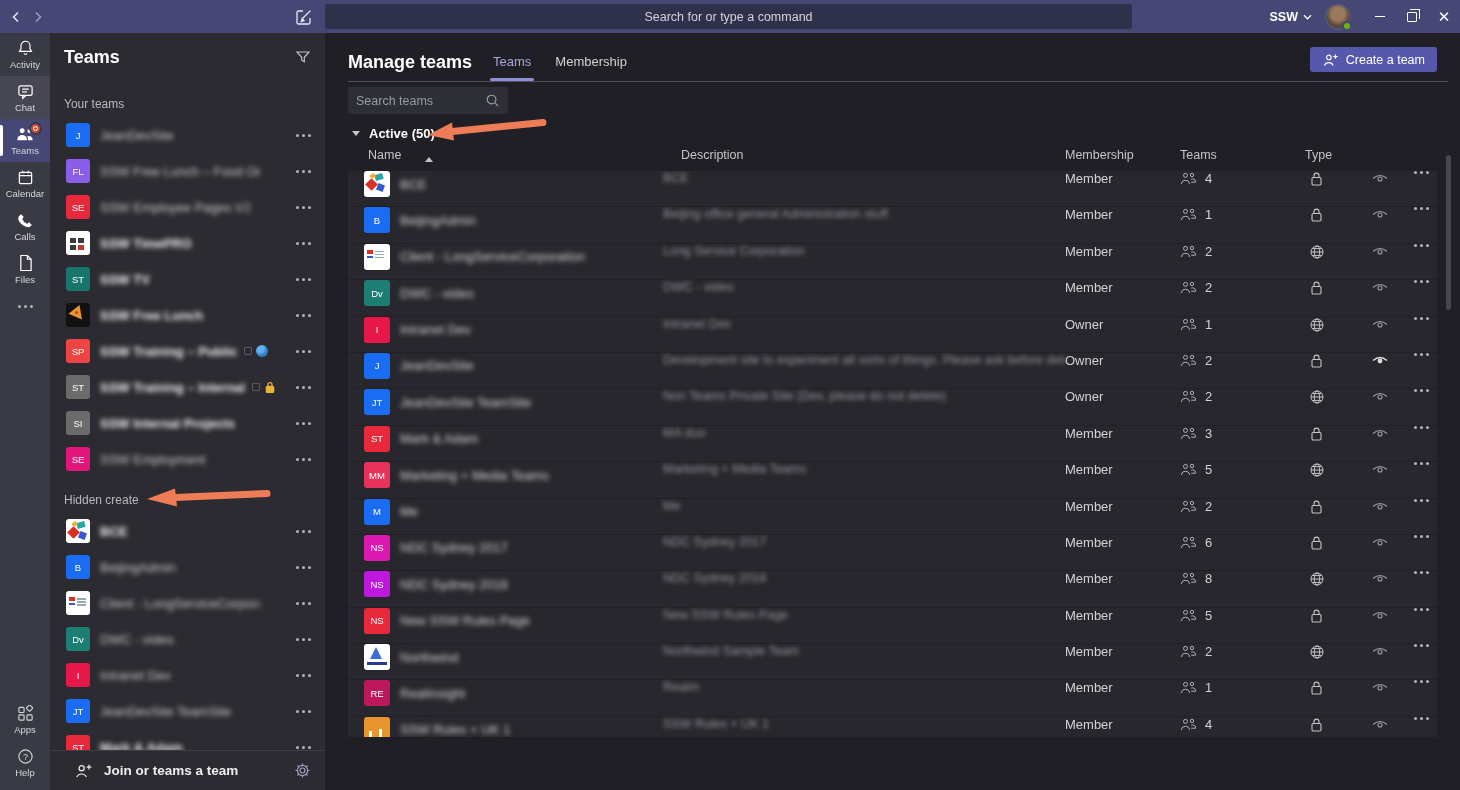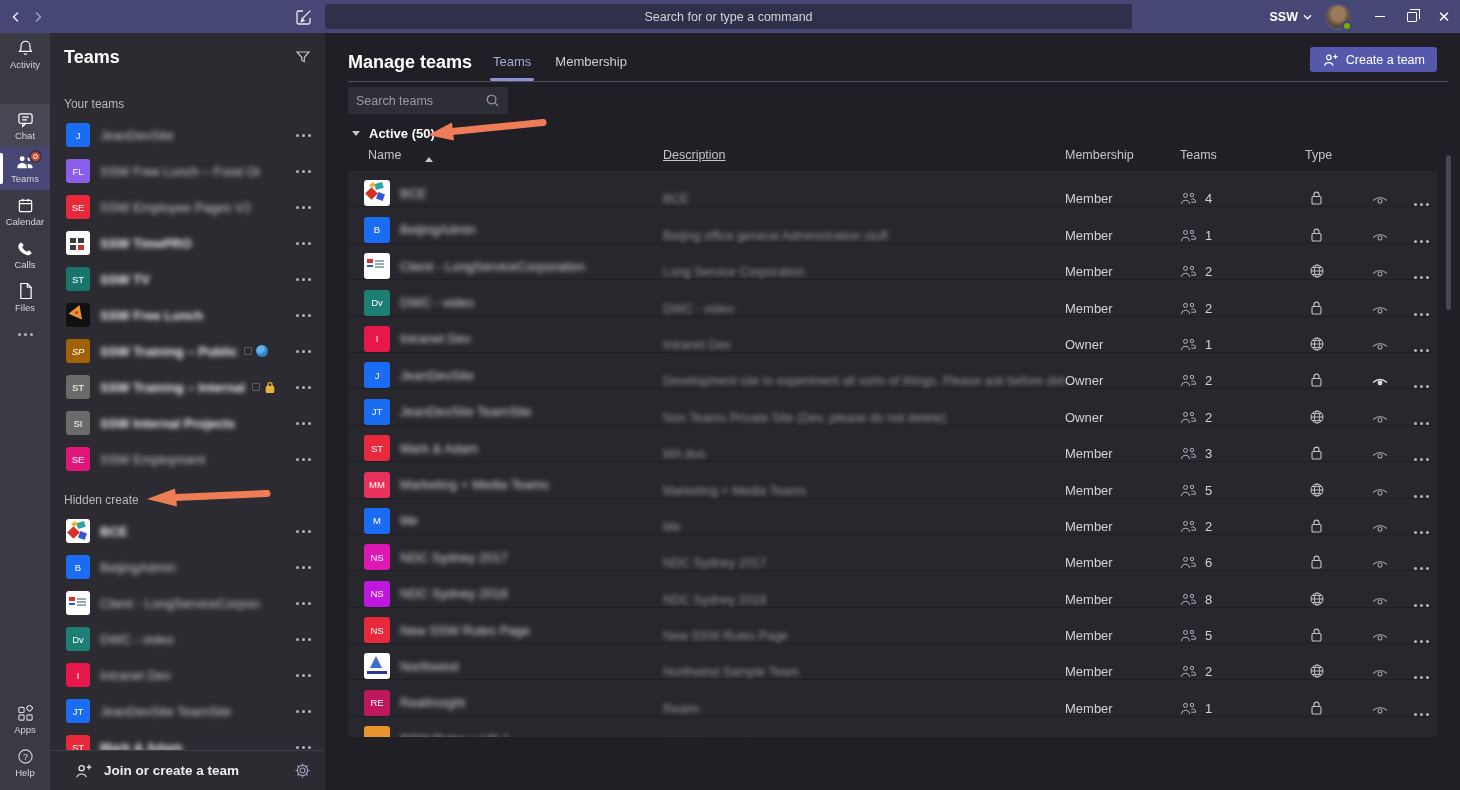--- a/index.html
+++ b/index.html
@@ -22,21 +22,21 @@
   .win-btn { width:32px; height:33px; display:flex; align-items:center; justify-content:center; color:#fff; cursor:pointer; }
   .min-glyph { width:10px; height:1.4px; background:#fff; }
   .max-glyph { width:10px; height:10px; border:1.2px solid #fff; border-radius:1px; position:relative; }
   .max-glyph:before { content:""; position:absolute; left:2px; top:-4px; width:9px; height:9px; border:1.2px solid #fff; border-left:none; border-bottom:none; }
   .close-glyph { font-size:15px; color:#fff; line-height:1; }
 
   
   .rail { position:absolute; top:33px; left:0; width:50px; bottom:0; background:#3A3A45; z-index:4; }
   .rail-item { position:relative; width:50px; height:43px; display:flex; flex-direction:column; align-items:center; justify-content:center; gap:2px; cursor:pointer; }
   .rail-item .rail-label { font-size:9.5px; color:#D5D5DC; }
-  .rail-item.tile { background:#474753;margin-top:28px; }
+  .rail-item.tile { background:#474753; }
   .rail-item.active { background:#464775; }
   .rail-item.active:before { content:""; position:absolute; left:0; top:6px; bottom:6px; width:3px; background:#fff; border-radius:0 2px 2px 0; }
   .rail-badge { position:absolute; top:3px; right:8px; width:13px; height:13px; border-radius:50%; background:#CC4A31; border:2px solid #3A3A45; display:flex; align-items:center; justify-content:center; }
   .rail-badge i { width:5px; height:5px; border:1.2px solid #fff; border-radius:50%; display:block; }
   .rail-more { height:30px; }
   .rail-bottom { position:absolute; left:0; bottom:6px; width:28px; }
 
   
   .sidepanel { position:absolute; top:33px; left:50px; width:275px; bottom:0; background:#2B2B31; z-index:3; }
   .sp-header { position:relative; height:48px; display:flex; align-items:center; padding:0 14px; }
@@ -98,24 +98,24 @@
   .team-search { position:absolute; top:54px; left:23px; width:160px; height:27px; background:#2E2E36; border-radius:2px; display:flex; align-items:center; padding:0 8px; }
   .team-search input { flex:1; background:none; border:none; color:#C6C6CC; font-size:12.5px; font-family:"Liberation Sans",sans-serif; outline:none; min-width:0; }
   .team-search input::placeholder { color:#9A9AA2; opacity:1; }
   .group-row { position:absolute; top:93px; left:27px; display:flex; align-items:center; gap:9px; cursor:pointer; }
   .group-caret { width:0; height:0; border-left:4.5px solid transparent; border-right:4.5px solid transparent; border-top:5.5px solid #C6C6CC; }
   .group-label { font-size:13px; font-weight:bold; color:#fff; }
   .thead { position:absolute; top:115px; left:23px; right:23px; height:16px; font-size:12.5px; color:#C4C4CA; }
   .th { position:absolute; top:0; }
   .th-name { left:20px; display:flex; align-items:flex-end; gap:24px; cursor:pointer; }
   .sort-asc { width:0; height:0; border-left:4px solid transparent; border-right:4px solid transparent; border-bottom:5px solid #C4C4CA; }
-  .th-desc { left:315px;text-decoration:underline; } .th-member { left:717px; } .th-people { left:832px; } .th-type { left:957px; }
+  .th-desc { left:333px; } .th-member { left:717px; } .th-people { left:832px; } .th-type { left:957px; }
 
   .rows-clip { position:absolute; top:138px; left:23px; width:1089px; height:566px; overflow:hidden; }
-  .t-row { position:relative; height:35.4px; margin-bottom:1px; background:#27272D; display:flex; align-items:flex-end; padding-left:16px; cursor:pointer; }
+  .t-row { position:relative; height:35.4px; margin-bottom:1px; background:#27272D; display:flex; align-items:flex-start; padding-left:16px; cursor:pointer; }
   .cell-name { width:299px; display:flex; align-items:center; }
   .row-name { font-size:13px; color:#D6D6DC; margin-left:10px; white-space:nowrap; overflow:hidden; }
   .cell-desc { width:402px; font-size:12.5px; color:#989aa0; white-space:nowrap; overflow:hidden; }
   .cell-member { width:115px; font-size:13px; color:#D2D2D8; }
   .cell-people { width:125px; display:flex; align-items:center; gap:8px; font-size:13px; color:#D2D2D8; }
   .cell-type { width:50px; display:flex; justify-content:flex-start; padding-left:4px; }
   .cell-eye { width:50px; display:flex; justify-content:center; }
   .cell-dots { flex:1; display:flex; justify-content:center; }
   .scroll-thumb { position:absolute; top:122px; right:9px; width:5px; height:155px; border-radius:3px; background:#47474F; cursor:pointer; z-index:6; }
 
@@ -319,21 +319,21 @@
           </span>
     <span class="sb-name red1 bold">SSW Free Lunch</span>
 
     <span class="sb-dots dots">
             <i></i>
             <i></i>
             <i></i>
           </span>
   </div>
         <div class="sb-item">
-    <span class="av" style="background: #a16207; font-style: italic;">SP</span>
+    <span class="av" style="background: #ef4444;">SP</span>
     <span class="sb-name red1 bold">SSW Training – Public</span>
     <span class="sb-extra">
             <i class="faint-ic"></i>
             <span class="sphere-ic"></span>
           </span>
     <span class="sb-dots dots">
             <i></i>
             <i></i>
             <i></i>
           </span>
@@ -454,21 +454,21 @@
             <i></i>
           </span>
   </div>
       </div>
     <div class="sp-footer">
       <svg width="19" height="16" viewBox="0 0 20 16" fill="none" stroke="#ECECF0" stroke-width="1.3">
         <circle cx="8" cy="5" r="2.7"></circle>
           <path d="M3 14.5 a5.2 4.6 0 0 1 10 0"></path>
           <path d="M15.8 1.5 v5 M13.3 4 h5"></path>
       </svg>
-      <span class="sp-footer-label">Join or create a team</span>
+      <span class="sp-footer-label">Join or teams a team</span>
       <span class="sp-gear">
         <svg width="17" height="17" viewBox="0 0 18 18" fill="none" stroke="#9FA0C0" stroke-width="1.2">
           <circle cx="9" cy="9" r="2.6"></circle>
             <circle cx="9" cy="9" r="5.4"></circle>
           <path d="M9 1.6 v2.2 M9 14.2 v2.2 M1.6 9 h2.2 M14.2 9 h2.2 M3.7 3.7 l1.6 1.6 M12.7 12.7 l1.6 1.6 M14.3 3.7 l-1.6 1.6 M5.3 12.7 l-1.6 1.6"></path>
         </svg>
       </span>
     </div>
   </div>
 

